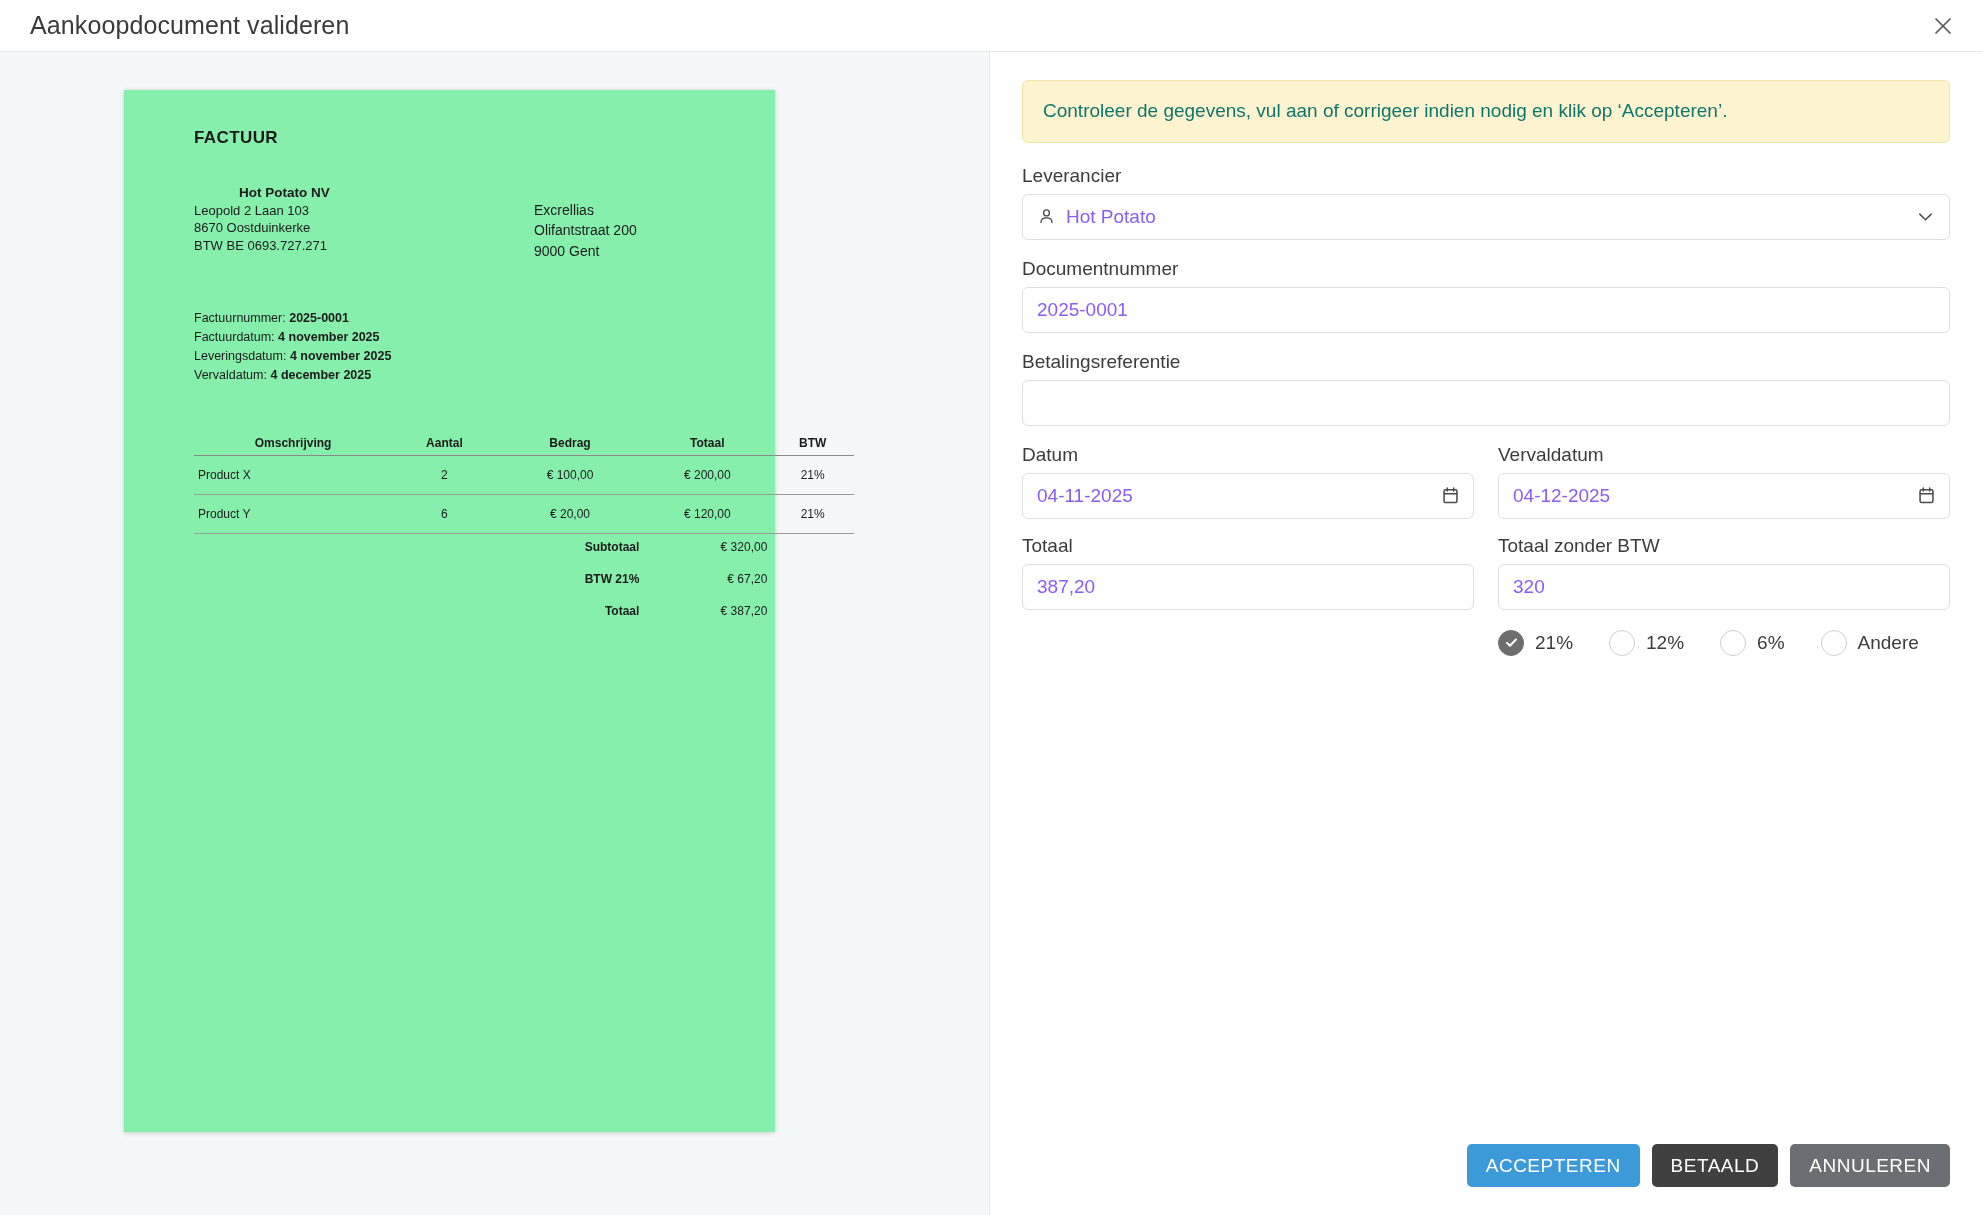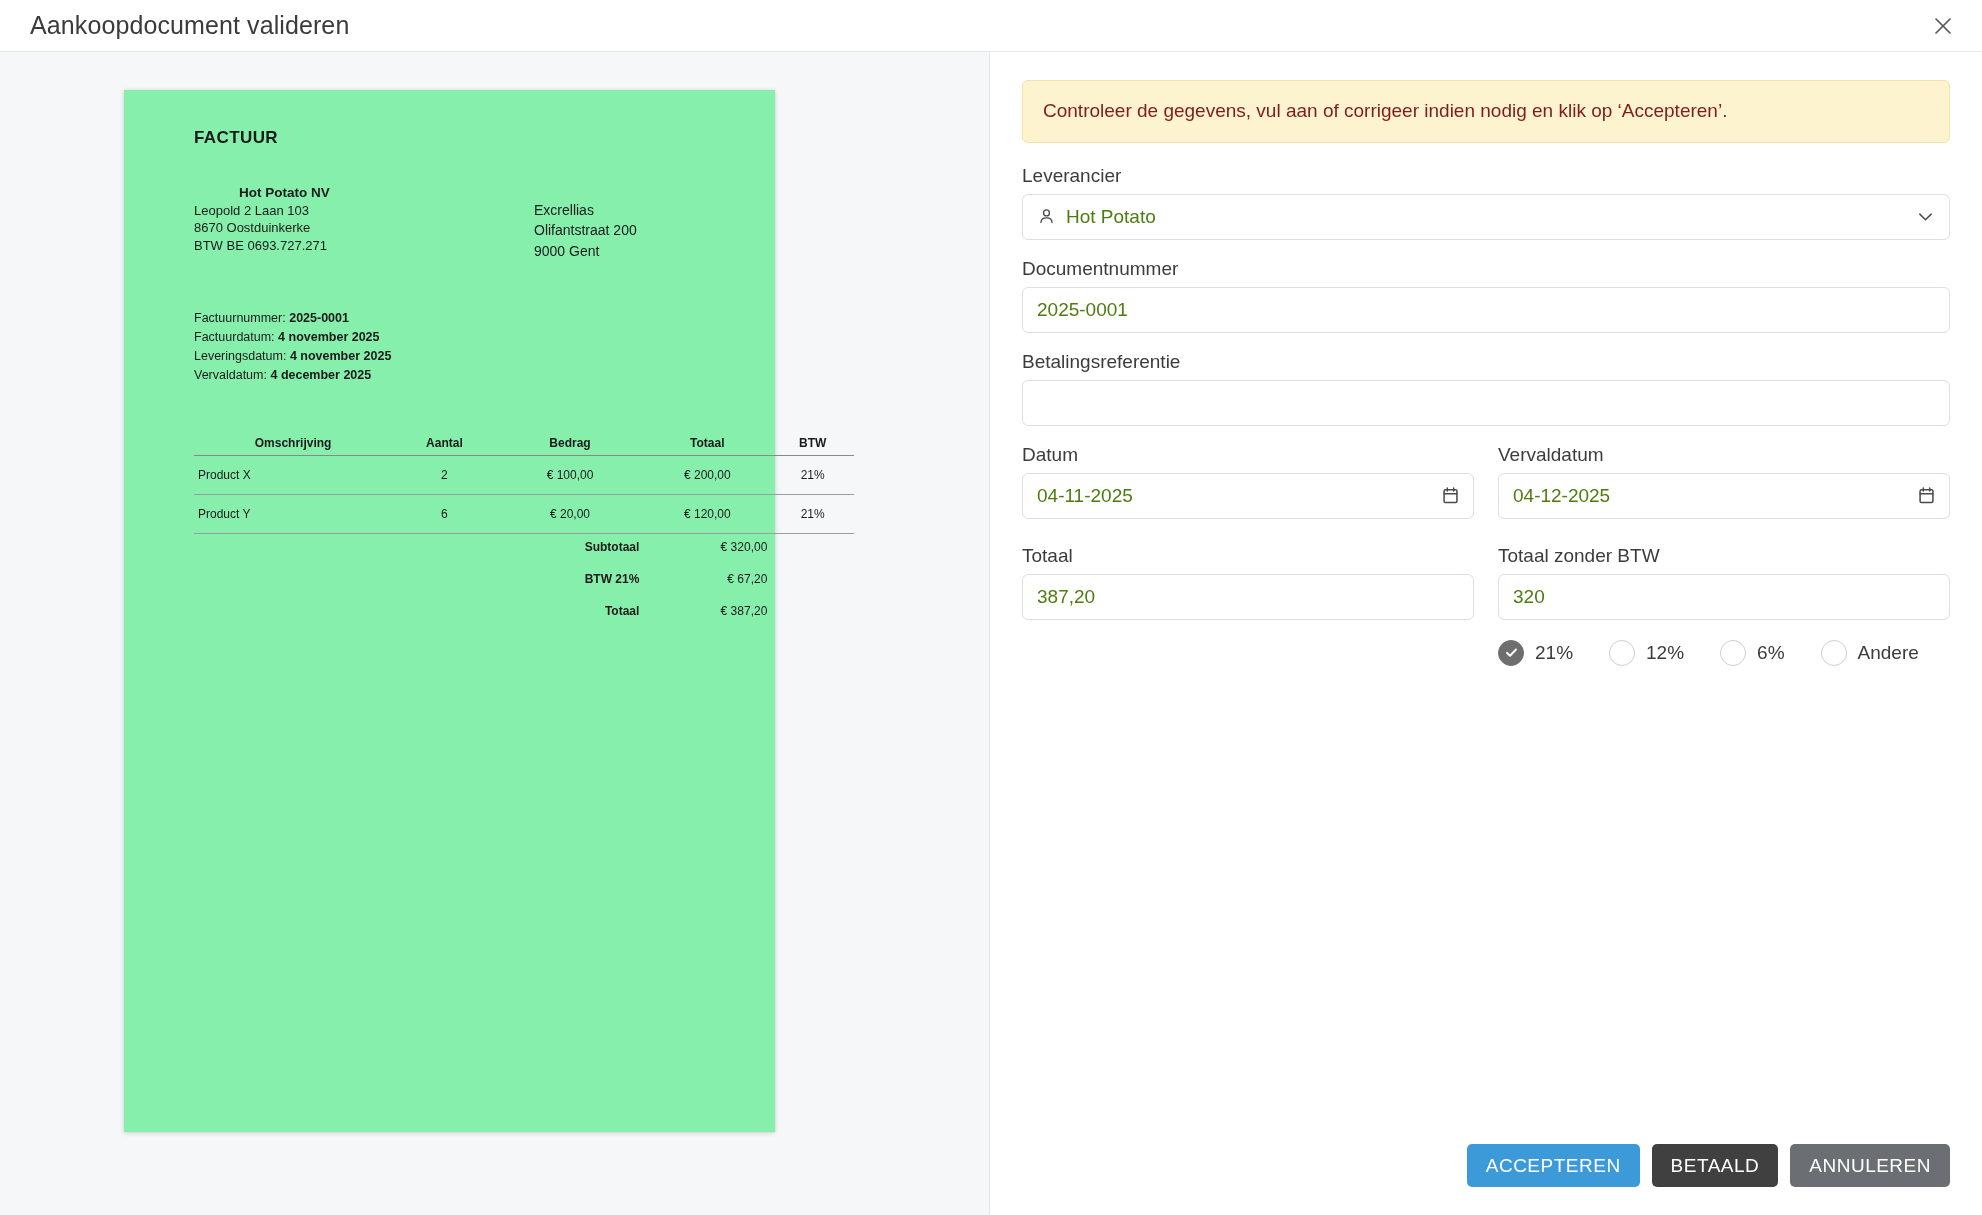--- a/index.html
+++ b/index.html
@@ -130,61 +130,61 @@
     padding: 28px 32px 0 32px;
     min-width: 0;
   }
 
   .notice {
     background: #fdf3cf;
     border: 1px solid #f3e2a9;
     border-radius: 6px;
     padding: 18px 20px;
     font-size: 19px;
-    color: #7f1d1d;
+    color: #0f766e;
     line-height: 1.3;
     margin-bottom: 22px;
   }
 
   .field { margin-bottom: 18px; }
   .field-label {
     font-size: 19px;
     color: #3c3c3c;
     margin-bottom: 7px;
     display: block;
     font-weight: 400;
   }
   .control {
     height: 46px;
     border: 1px solid #dcdfe3;
     border-radius: 6px;
     background: #ffffff;
     display: flex; align-items: center;
     padding: 10px 14px;
     font-size: 19px;
-    color: #4d7c0f;
+    color: #8b5cf6;
     width: 100%;
   }
   .control.empty { }
   .control .leading-icon {
     margin-right: 10px;
     display: flex; align-items: center;
     color: #4a4a4a;
   }
   .control .value { flex: 1; white-space: nowrap; overflow: hidden; }
   .control .trailing-icon {
     margin-left: auto;
     display: flex; align-items: center;
     color: #4a4a4a;
   }
 
   .row2 {
     display: flex;
     gap: 24px;
-    margin-bottom: 26px;
+    margin-bottom: 16px;
   }
   .row2 > .field { flex: 1; margin-bottom: 0; min-width: 0; }
 
   .radio-row {
     display: flex;
     align-items: center;
     gap: 0;
     margin-top: 20px;
   }
   .radio-item {

